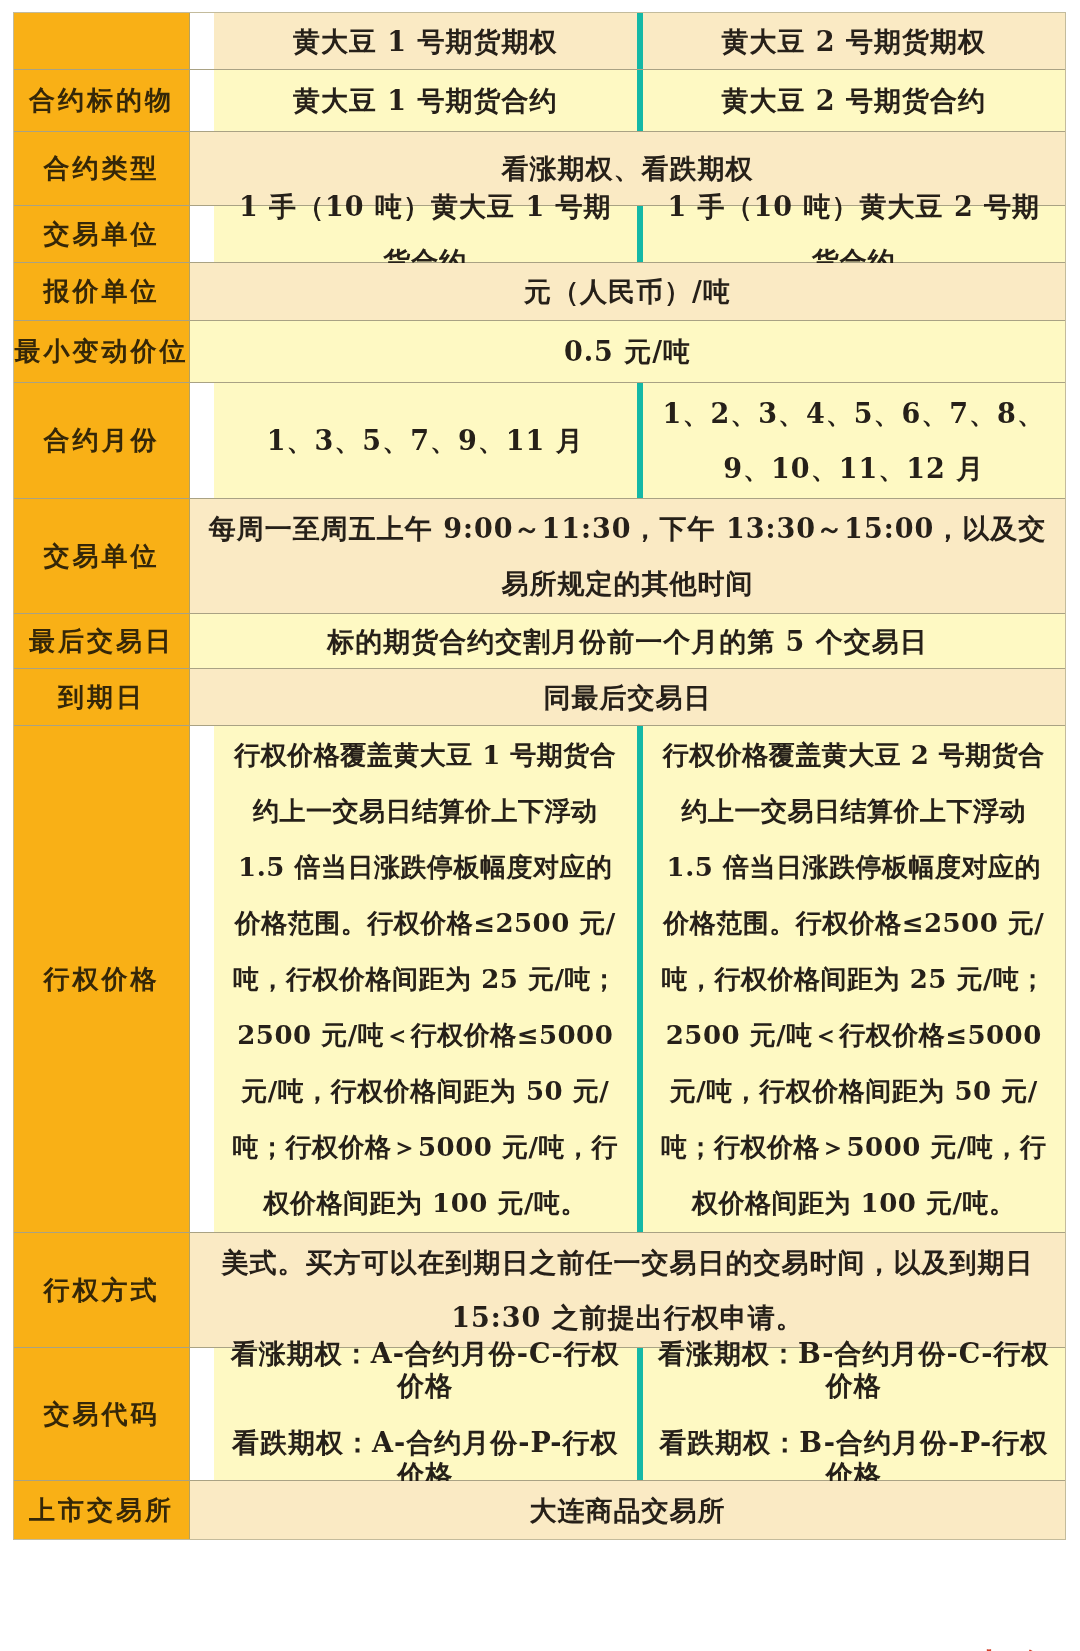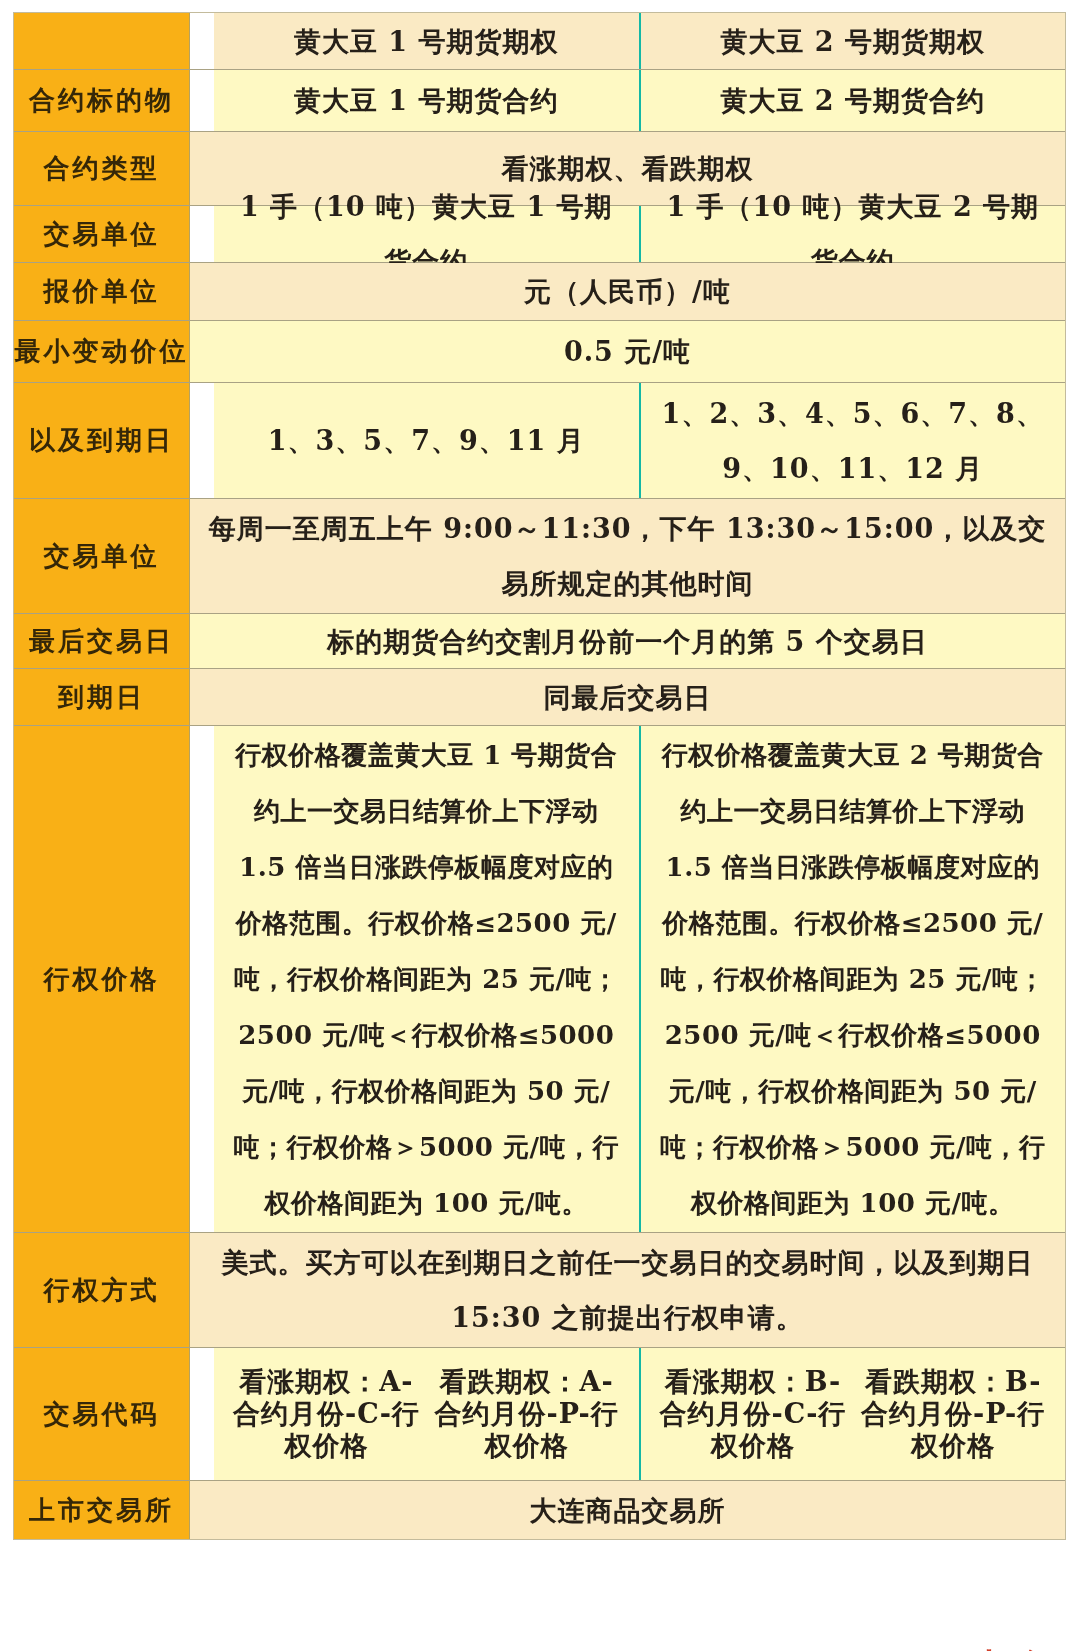--- a/index.html
+++ b/index.html
@@ -22,27 +22,27 @@
     display:flex;align-items:center;justify-content:center;
     font-size:26px;font-weight:700;color:#352708;letter-spacing:3px;
     text-align:center;
   }
   .cell{
     flex:1;box-sizing:border-box;
     display:flex;align-items:center;justify-content:center;
     text-align:center;font-size:27px;font-weight:700;line-height:55px;
     padding:0 12px;letter-spacing:1px;
   }
-  .cell.c1{border-right:2px solid #14b8a6;margin-left:24px;}
+  .cell.c1{border-right:6px solid #14b8a6;margin-left:24px;}
   .cream .cell{background:#faeac4;}
   .white .cell{background:#fef9c3;}
   .row-strike .cell{
     font-size:26px;line-height:56px;letter-spacing:0.5px;padding:0 13px;
   }
-  .row-codes .cell{row-gap:25px;line-height:32px;}
+  .row-codes .cell{flex-direction:column;row-gap:25px;line-height:32px;}
   .code-line{display:block;}
   
   .watermark{position:absolute;left:878px;top:1630px;width:190px;height:93px;}
   .wm-logo{position:absolute;left:44px;top:20px;width:44px;height:44px;}
   .wm-brand{
     position:absolute;left:93px;top:12px;font-size:39px;font-weight:700;
     color:#d2402a;letter-spacing:2px;font-family:"DejaVu Serif",serif;white-space:nowrap;
   }
   .wm-domain{
     position:absolute;left:94px;top:56px;font-size:14px;color:#a8a8a8;
@@ -86,21 +86,21 @@
     <div class="cell">元（人民币）/吨</div>
   </div>
 
   <div class="row white" style="height:62px">
     <div class="lab">最小变动价位</div>
     <div class="cell">0.5 元/吨</div>
   </div>
 
 
   <div class="row white" style="height:116px">
-    <div class="lab">以及到期日</div>
+    <div class="lab">合约月份</div>
     <div class="cell c1">1、3、5、7、9、11 月</div>
     <div class="cell">1、2、3、4、5、6、7、8、9、10、11、12 月</div>
   </div>
 
   <div class="row cream" style="height:115px">
     <div class="lab">交易单位</div>
     <div class="cell">每周一至周五上午 9:00～11:30，下午 13:30～15:00，以及交易所规定的其他时间</div>
   </div>
 
   <div class="row white" style="height:55px">

